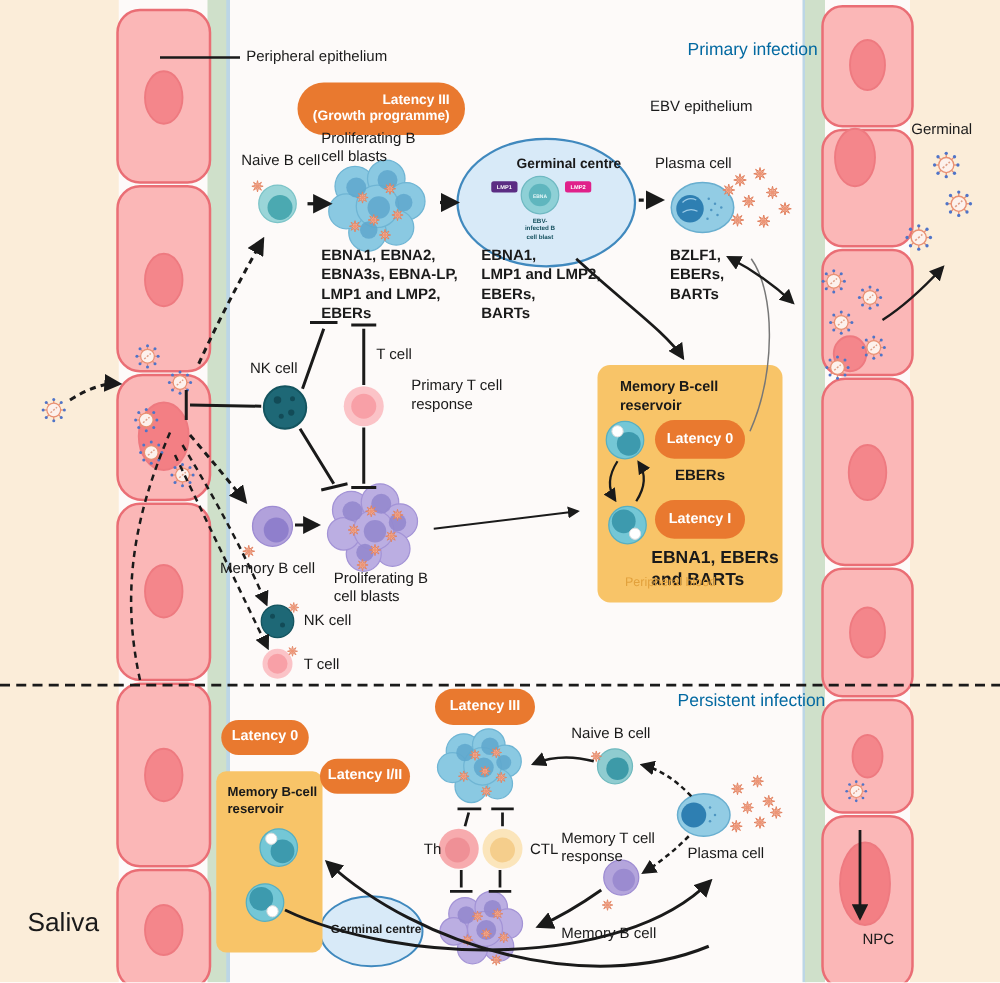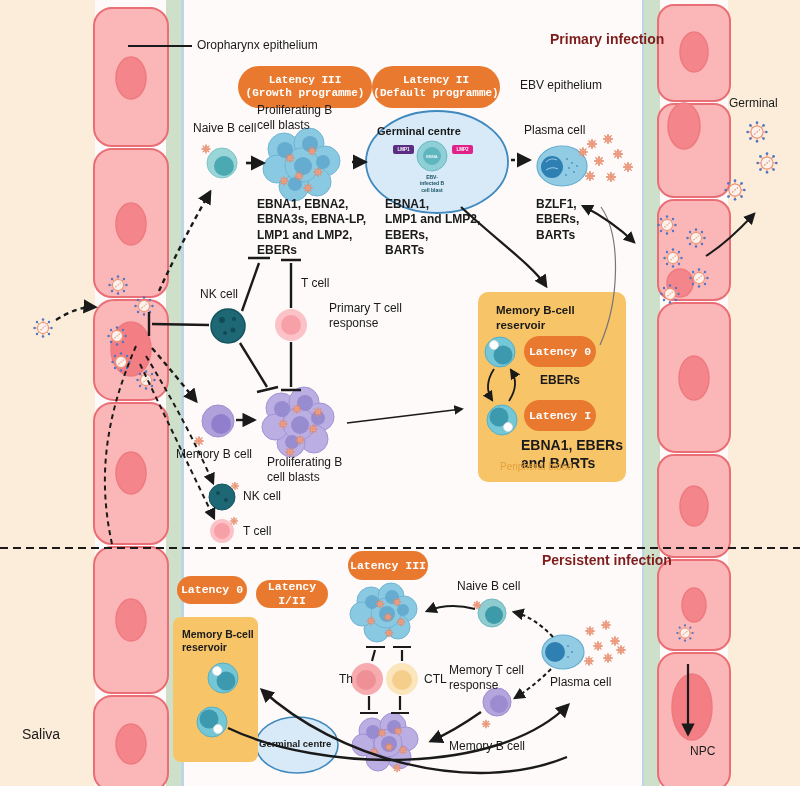--- a/index.html
+++ b/index.html
@@ -2,31 +2,31 @@
 <html><head>
 <meta charset="utf-8">
 <style>
   html,body{margin:0;padding:0;background:#fff;}
   #canvas{position:relative;width:800px;height:786px;overflow:hidden;
           font-family:"Liberation Sans",sans-serif;background:#FDFAF9;}
   #figure-svg{position:absolute;left:0;top:0;}
   .lbl{position:absolute;font-size:12px;color:#1a1a1a;line-height:1.28;
        white-space:pre-line;}
   .semibold{font-weight:600;}
-  .red-title{color:#7f1d1d;font-weight:bold;font-size:14px;padding-left:26px;}
+  .red-title{color:#0369a1;font-weight:normal;font-size:14px;padding-left:26px;}
   .badge{position:absolute;background:#E9792F;color:#fff;border-radius:999px;
-         display:flex;align-items:center;justify-content:center;text-align:center;
-         font-weight:bold;font-size:11px;line-height:1.2;white-space:pre-line;font-family:Liberation Mono, monospace;}
+         display:flex;align-items:center;justify-content:center;text-align:right;
+         font-weight:bold;font-size:11px;line-height:1.2;white-space:pre-line;}
   .tag{position:absolute;color:#fff;border-radius:2px;font-size:4.5px;font-weight:bold;
        display:flex;align-items:center;justify-content:center;}
   .micro{position:absolute;font-size:5px;font-weight:600;color:#14505E;
          text-align:center;line-height:1.25;white-space:pre-line;}
-  .center{text-align:left;}
+  .center{text-align:right;}
   .footnote{color:#E2A13C;}
-  .big{font-size:14px;}
+  .big{font-size:21px;}
 </style>
 </head>
 <body>
 
 <div id="canvas">
 
 <svg id="figure-svg" width="800" height="786" viewBox="0 0 800 786">
   <defs>
     <marker id="ah" viewBox="0 0 10 10" refX="8" refY="5" markerWidth="6" markerHeight="6" orient="auto-start-reverse">
           <path d="M0,0 L10,5 L0,10 z" fill="#1a1a1a"></path>
@@ -372,29 +372,27 @@
     <g stroke-width="2.2">
       <path d="M372,661 L375,650 M366,647 L385,647"></path>
       <path d="M402,661 L402,650 M393,647 L411,647"></path>
       <path d="M369,696 L369,710 M360,713 L378,713"></path>
       <path d="M400,696 L400,710 M391,713 L409,713"></path>
     </g>
     <line x1="688" y1="664" x2="688" y2="734" stroke-width="2.2" marker-end="url(#ah)"></line>
   </g>
 </svg>
 
-<div class="lbl" style="left:197px;top:38px;">Oropharynx epithelium</div>
+<div class="lbl" style="left:197px;top:38px;">Peripheral epithelium</div>
 <div class="lbl red-title" style="left:524px;top:31px;">Primary infection</div>
 <div class="lbl" style="left:520px;top:78px;">EBV epithelium</div>
 <div class="lbl" style="left:729px;top:96px;">Germinal</div>
 
 <div class="badge" style="left:238px;top:66px;width:134px;height:42px;">Latency III
 (Growth programme)</div>
-<div class="badge" style="left:372px;top:66px;width:128px;height:42px;">Latency II
-(Default programme)</div>
 
 <div class="lbl" style="left:193px;top:121px;">Naive B cell</div>
 <div class="lbl" style="left:257px;top:103px;">Proliferating B
 cell blasts</div>
 <div class="lbl semibold center" style="left:377px;top:124px;width:120px;font-size:11px;">Germinal centre</div>
 
 <div class="tag" style="left:393px;top:145px;width:21px;height:9px;background:#5B2D83;">LMP1</div>
 <div class="tag" style="left:452px;top:145px;width:21px;height:9px;background:#E0218A;">LMP2</div>
 <div class="tag" style="left:421px;top:152px;width:22px;height:8px;background:transparent;color:#E8F7F8;font-size:4px;">EBNA</div>
 <div class="micro" style="left:404px;top:174px;width:56px;">EBV-
@@ -429,21 +427,21 @@
 <div class="badge" style="left:524px;top:336px;width:72px;height:31px;font-size:11.5px;">Latency 0</div>
 <div class="lbl semibold" style="left:540px;top:373px;">EBERs</div>
 <div class="badge" style="left:524px;top:400px;width:72px;height:31px;font-size:11.5px;">Latency I</div>
 <div class="lbl semibold" style="left:521px;top:437px;font-size:14px;">EBNA1,  EBERs
 and BARTs</div>
 <div class="lbl footnote" style="left:500px;top:461px;font-size:10px;">Peripheral blood</div>
 
 <div class="lbl red-title" style="left:516px;top:552px;">Persistent infection</div>
 <div class="badge" style="left:348px;top:551px;width:80px;height:29px;font-size:11.5px;">Latency III</div>
 <div class="badge" style="left:177px;top:576px;width:70px;height:28px;font-size:11.5px;">Latency 0</div>
-<div class="badge" style="left:256px;top:580px;width:72px;height:28px;font-size:11.5px;">Latency I/II</div>
+<div class="badge" style="left:256px;top:607px;width:72px;height:28px;font-size:11.5px;">Latency I/II</div>
 <div class="lbl semibold" style="left:182px;top:628px;font-size:10.5px;">Memory B-cell
 reservoir</div>
 <div class="lbl semibold center" style="left:259px;top:738px;width:78px;font-size:9.5px;">Germinal centre</div>
 <div class="lbl" style="left:457px;top:579px;">Naive B cell</div>
 <div class="lbl" style="left:339px;top:672px;">Th</div>
 <div class="lbl" style="left:424px;top:672px;">CTL</div>
 <div class="lbl" style="left:449px;top:663px;">Memory T cell
 response</div>
 <div class="lbl" style="left:550px;top:675px;">Plasma cell</div>
 <div class="lbl" style="left:449px;top:739px;">Memory B cell</div>

